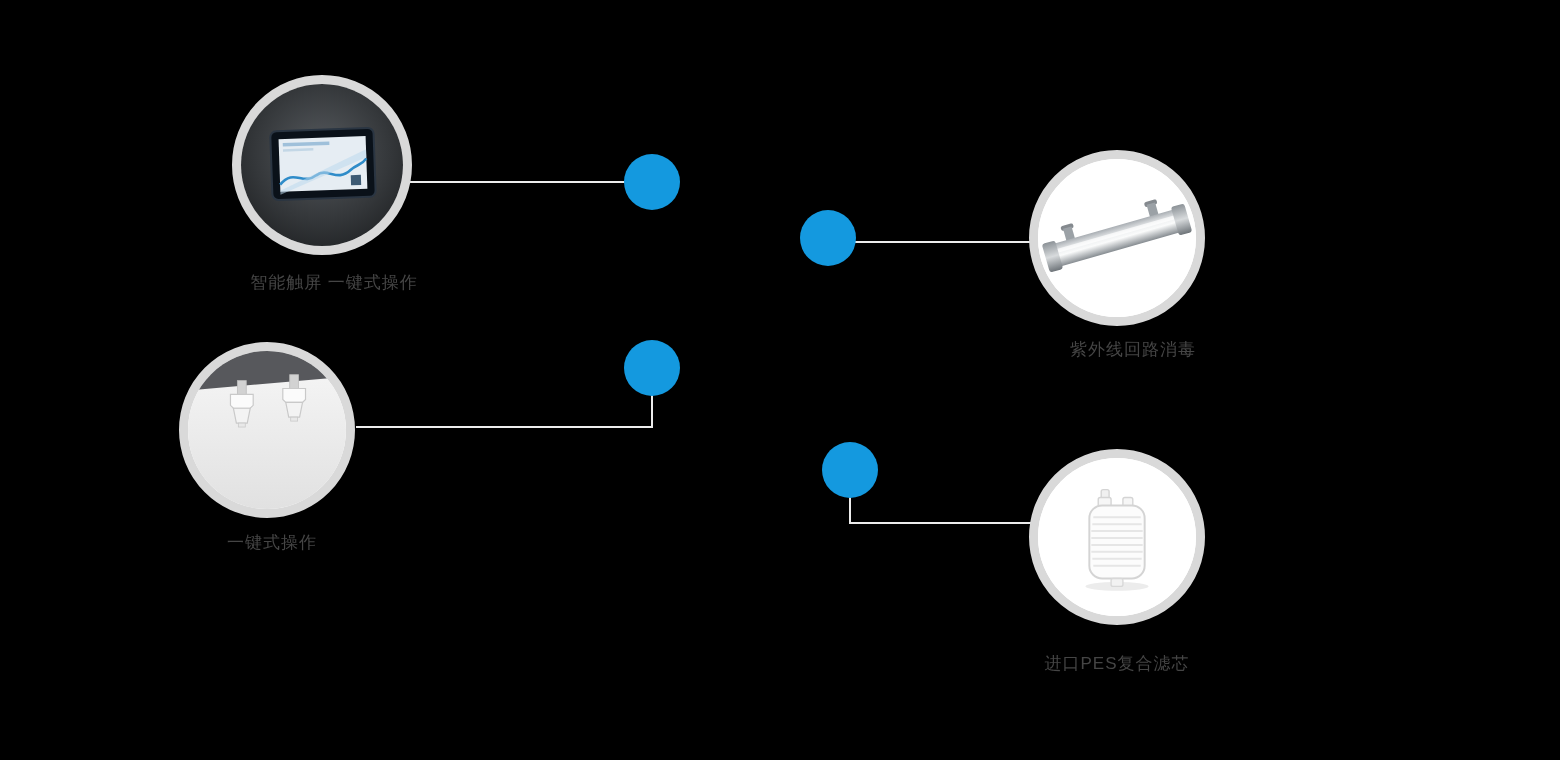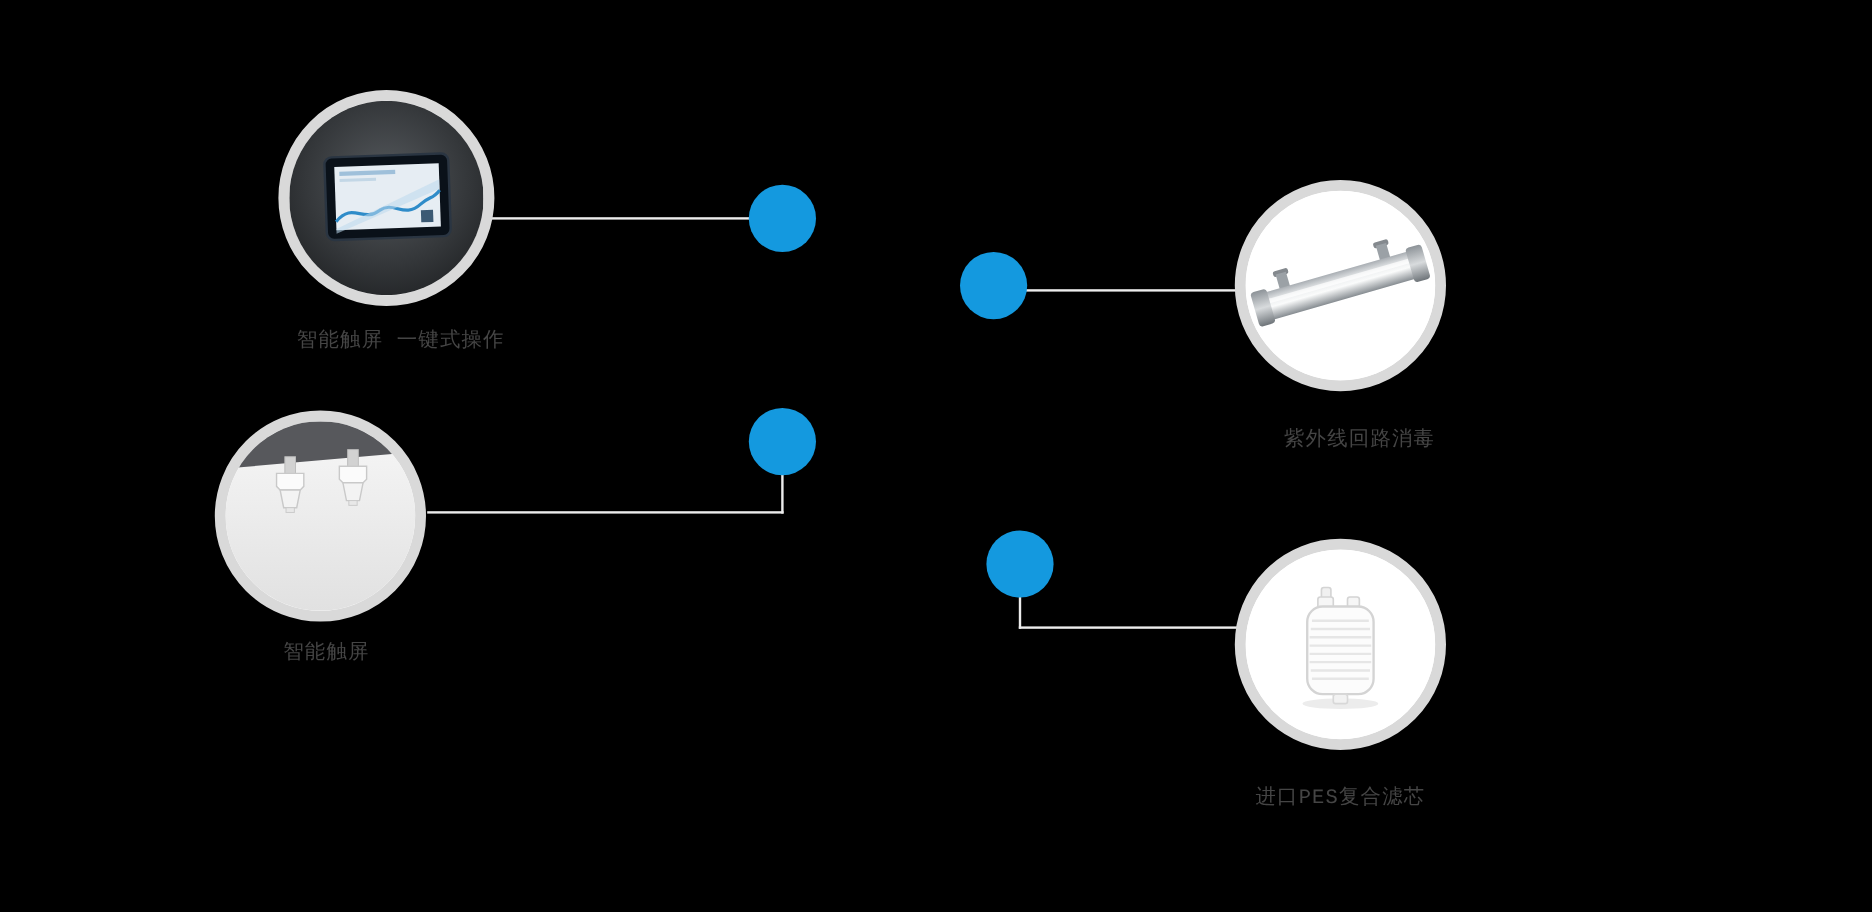--- a/index.html
+++ b/index.html
@@ -6,21 +6,21 @@
     --bg:#000000;
     --accent-blue:#1499df;
     --ring:#d9d9d9;
     --connector:#ececec;
     --label:#454545;
   }
   html,body{margin:0;padding:0;background:var(--bg);}
   .canvas{
     position:relative;width:1412px;height:760px;overflow:hidden;
     background:var(--bg);
-    font-family:Liberation Mono, monospace;
+    font-family:Liberation Sans, sans-serif;
   }
   .feature-circle{
     position:absolute;border-radius:50%;
     border:9px solid var(--ring);
     box-sizing:border-box;overflow:hidden;background:#ffffff;
   }
   .feature-circle svg{display:block;width:100%;height:100%;}
   .dot{
     position:absolute;width:56px;height:56px;border-radius:50%;
     background:var(--accent-blue);
@@ -93,21 +93,21 @@
         <rect x="30" y="56" width="9" height="14" fill="#9ba1a6"></rect>
         <rect x="116" y="53" width="13" height="5" rx="2" fill="#84898e"></rect>
         <rect x="118" y="56" width="9" height="14" fill="#9ba1a6"></rect>
         <rect x="12" y="68" width="136" height="24" rx="4" fill="url(#metal)"></rect>
         <rect x="12" y="74" width="136" height="4" fill="#ffffff" opacity="0.7"></rect>
         <rect x="5" y="65" width="14" height="30" rx="3" fill="url(#metalDark)"></rect>
         <rect x="141" y="65" width="14" height="30" rx="3" fill="url(#metalDark)"></rect>
       </g>
     </svg>
   </div>
-  <div class="label" style="left:1013px;top:354px">紫外线回路消毒</div>
+  <div class="label" style="left:1013px;top:338px">紫外线回路消毒</div>
 
   <div class="feature-circle" style="left:179px;top:342px;width:176px;height:176px">
     <svg viewBox="0 0 160 160" preserveAspectRatio="xMidYMid slice">
       <defs>
         <linearGradient id="ddbg" x1="0" y1="0" x2="0" y2="1">
           <stop offset="0%" stop-color="#f7f7f7"></stop>
           <stop offset="100%" stop-color="#e1e1e1"></stop>
         </linearGradient>
       </defs>
       <rect x="0" y="0" width="160" height="160" fill="url(#ddbg)"></rect>
@@ -119,21 +119,21 @@
         <path d="M46,58 h17 l-3,15 h-11 Z" fill="#f3f3f3" stroke="#c9c9c9" stroke-width="1.2"></path>
         <rect x="51" y="73" width="7" height="4" fill="#e8e8e8" stroke="#c9c9c9" stroke-width="0.8"></rect>
       </g>
       <g>
         <path d="M96,38 h23 v11 l-3,3 h-17 l-3,-3 Z" fill="#fbfbfb" stroke="#c9c9c9" stroke-width="1.2"></path>
         <path d="M99,52 h17 l-3,15 h-11 Z" fill="#f3f3f3" stroke="#c9c9c9" stroke-width="1.2"></path>
         <rect x="104" y="67" width="7" height="4" fill="#e8e8e8" stroke="#c9c9c9" stroke-width="0.8"></rect>
       </g>
     </svg>
   </div>
-  <div class="label" style="left:152px;top:531px">智能触屏</div>
+  <div class="label" style="left:152px;top:531px">一键式操作</div>
 
   <div class="feature-circle" style="left:1029px;top:449px;width:176px;height:176px">
     <svg viewBox="0 0 160 160" preserveAspectRatio="xMidYMid slice">
       <rect x="0" y="0" width="160" height="160" fill="#ffffff"></rect>
       <ellipse cx="80" cy="130" rx="32" ry="4.5" fill="#ececec"></ellipse>
       <rect x="64" y="32" width="8" height="10" rx="2" fill="#f0f0f0" stroke="#d4d4d4" stroke-width="1.4"></rect>
       <rect x="61" y="40" width="13" height="12" rx="2" fill="#f6f6f6" stroke="#d4d4d4" stroke-width="1.4"></rect>
       <rect x="86" y="40" width="10" height="11" rx="2" fill="#f6f6f6" stroke="#d4d4d4" stroke-width="1.4"></rect>
       <rect x="52" y="48" width="56" height="74" rx="13" fill="#fcfcfc" stroke="#d4d4d4" stroke-width="2"></rect>
       <g stroke="#e6e6e6" stroke-width="2">

